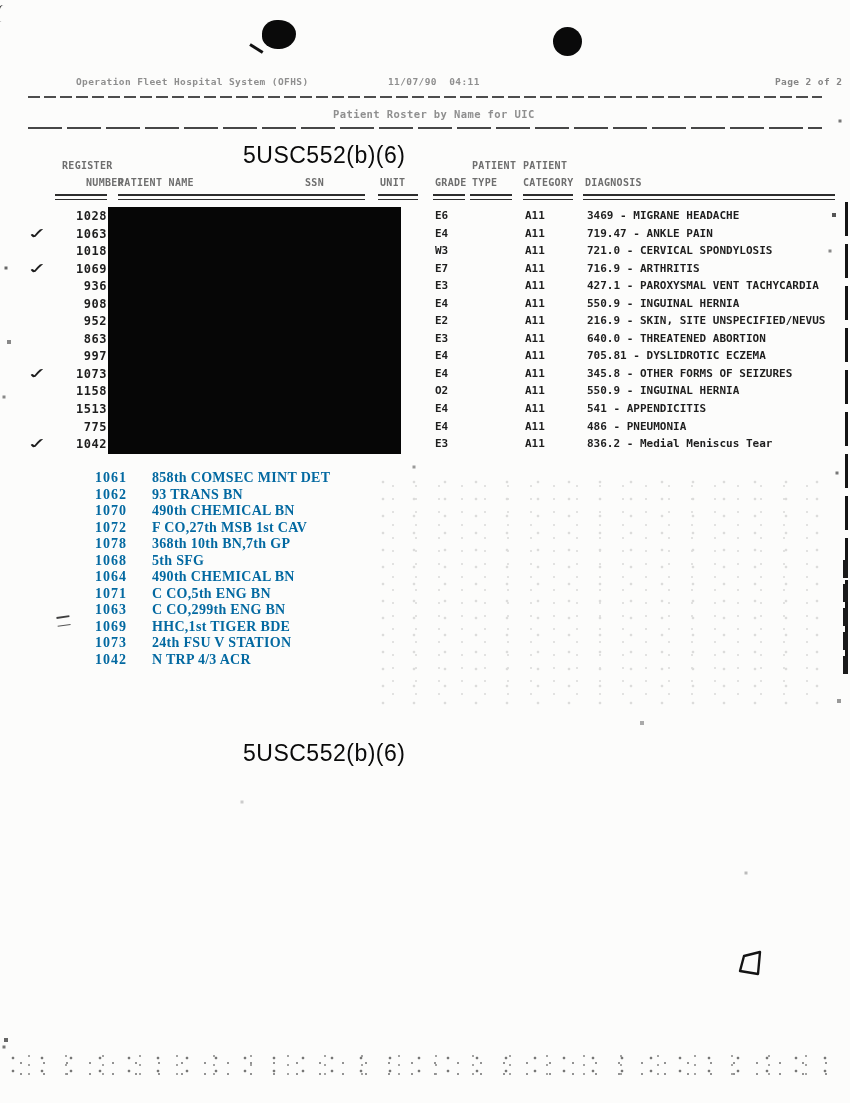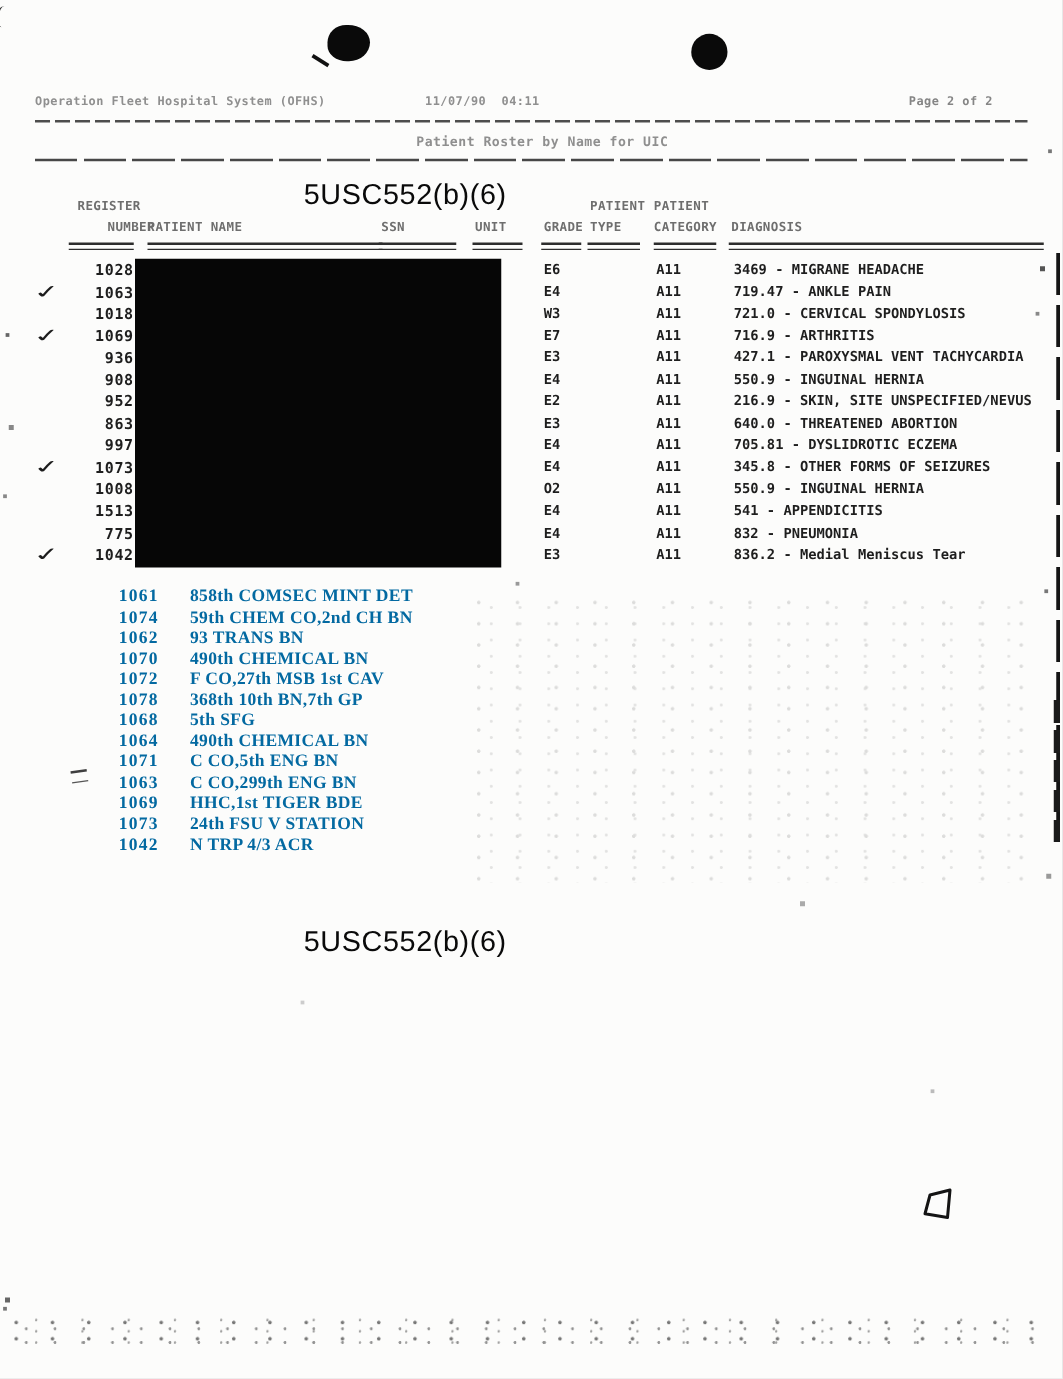--- a/index.html
+++ b/index.html
@@ -29,21 +29,21 @@
                      radial-gradient(circle at 19px 2px,#8d8d8d .8px,transparent 1.2px);
     background-size:29px 13px,23px 11px,37px 9px;}
   .noise-patch{position:absolute;left:380px;top:478px;width:445px;height:228px;opacity:.17;
     background-image:radial-gradient(circle at 3px 4px,#444 1.1px,transparent 1.7px),
                      radial-gradient(circle at 13px 8px,#666 .9px,transparent 1.4px);
     background-size:31px 17px,23px 13px;}
   .margin-scribble{position:absolute;left:57px;top:616px;width:13px;height:7px;
     border-top:2px solid #3f3f3f;border-bottom:1.5px solid #555;transform:rotate(-8deg);}
   .quad-mark{position:absolute;left:737px;top:949px;}
   
-  .hdr{position:absolute;top:76px;font-size:9.5px;letter-spacing:.4px;color:#8f8f8f;font-weight:700;white-space:pre;}
+  .hdr{position:absolute;top:76px;font-size:9.5px;letter-spacing:.4px;color:#8f8f8f;font-weight:700;white-space:pre;margin-left:48px;}
   .hdr-left{left:28px;} .hdr-time{left:340px;} .hdr-page{left:727px;color:#858585;}
   .sep1{position:absolute;left:28px;top:96px;width:794px;height:2px;
         background:repeating-linear-gradient(90deg,#4d4d4d 0 12px,transparent 12px 16px);}
   .report-title{position:absolute;left:333px;top:108px;font-size:10.5px;letter-spacing:.4px;
         color:#8f8f8f;font-weight:700;white-space:pre;}
   .sep2{position:absolute;left:28px;top:127px;width:794px;height:2px;
         background:repeating-linear-gradient(90deg,#474747 0 34px,transparent 34px 39px);}
   
   .stamp{position:absolute;font-family:"Liberation Sans",sans-serif;font-weight:normal;
          font-size:23px;letter-spacing:.5px;color:#0a0a0a;white-space:pre;}
@@ -190,62 +190,58 @@
       <div class="r-row">
     <span class="r-check">✓</span>
     <span class="r-reg">1073</span>
     <span class="r-grade">E4</span>
     <span class="r-type"></span>
     <span class="r-cat">A11</span>
     <span class="r-diag">345.8 - OTHER FORMS OF SEIZURES</span>
   </div>
       <div class="r-row">
 
-    <span class="r-reg">1008</span>
+    <span class="r-reg">1158</span>
     <span class="r-grade">O2</span>
     <span class="r-type"></span>
     <span class="r-cat">A11</span>
     <span class="r-diag">550.9 - INGUINAL HERNIA</span>
   </div>
       <div class="r-row">
 
     <span class="r-reg">1513</span>
     <span class="r-grade">E4</span>
     <span class="r-type"></span>
     <span class="r-cat">A11</span>
     <span class="r-diag">541 - APPENDICITIS</span>
   </div>
       <div class="r-row">
 
     <span class="r-reg">775</span>
     <span class="r-grade">E4</span>
     <span class="r-type"></span>
     <span class="r-cat">A11</span>
-    <span class="r-diag">832 - PNEUMONIA</span>
+    <span class="r-diag">486 - PNEUMONIA</span>
   </div>
       <div class="r-row">
     <span class="r-check">✓</span>
     <span class="r-reg">1042</span>
     <span class="r-grade">E3</span>
     <span class="r-type"></span>
     <span class="r-cat">A11</span>
     <span class="r-diag">836.2 - Medial Meniscus Tear</span>
   </div>
     </div>
 
   <div class="redaction-box"></div>
 
   <div class="unit-rows">
       <div class="u-row">
     <span class="u-num">1061</span>
     <span class="u-name">858th COMSEC MINT DET</span>
-  </div>
-      <div class="u-row">
-    <span class="u-num">1074</span>
-    <span class="u-name">59th CHEM CO,2nd CH BN</span>
   </div>
       <div class="u-row">
     <span class="u-num">1062</span>
     <span class="u-name">93 TRANS BN</span>
   </div>
       <div class="u-row">
     <span class="u-num">1070</span>
     <span class="u-name">490th CHEMICAL BN</span>
   </div>
       <div class="u-row">

